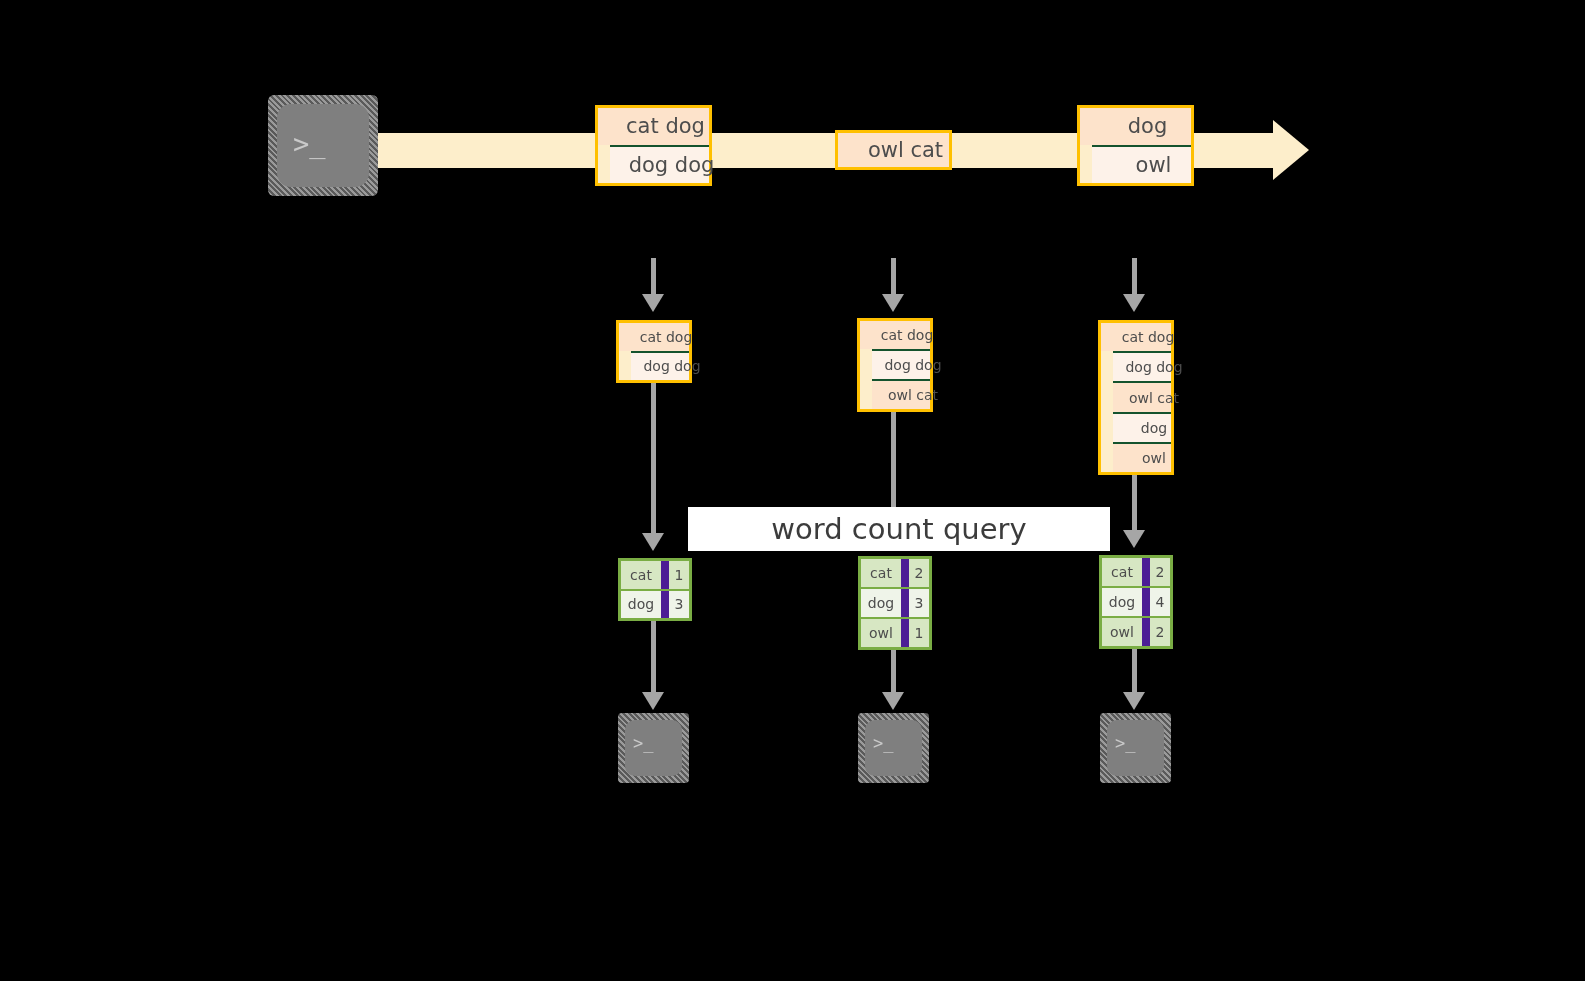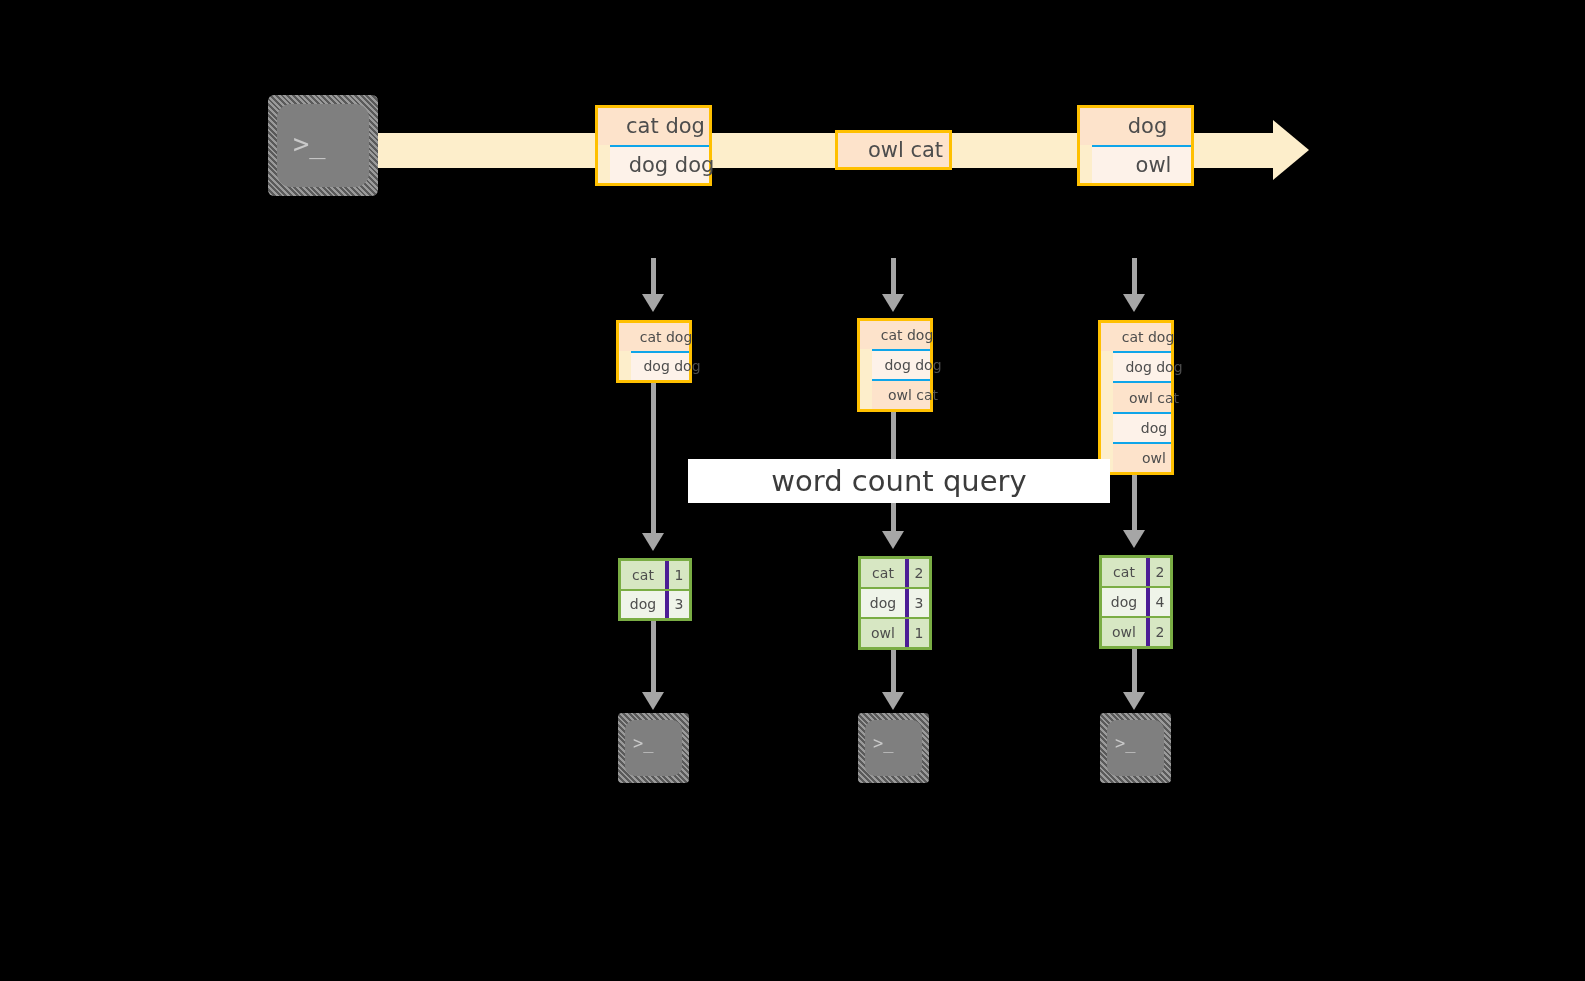--- a/index.html
+++ b/index.html
@@ -72,21 +72,21 @@
     display: flex;
     align-items: center;
     justify-content: center;
     color: #4d4d4d;
     white-space: nowrap;
     box-sizing: border-box;
     padding-left: 24px;
   }
   .rec .row.shade-a { background: #fde3cb; }
   .rec .row.shade-b { background: #fdf2e9; }
-  .rec .row + .row { border-top: 2px solid #0ea5e9; margin-left: 12px; }
+  .rec .row + .row { border-top: 2px solid #14532d; margin-left: 12px; }
 
   
   .tbl {
     position: absolute;
     box-sizing: border-box;
     border: 3px solid #7aad44;
     display: flex;
     flex-direction: column;
     background: #eaf2e0;
   }
@@ -97,21 +97,21 @@
   }
   .tbl .trow + .trow { border-top: 2px solid #7aad44; }
   .tbl .tc {
     display: flex;
     align-items: center;
     justify-content: center;
     color: #4d4d4d;
     box-sizing: border-box;
     white-space: nowrap;
   }
-  .tbl .tc.word { border-right: 4px solid #4c1d95; }
+  .tbl .tc.word { border-right: 8px solid #4c1d95; }
   .tbl .trow.shade-a .tc { background: #d7e7c3; }
   .tbl .trow.shade-b .tc { background: #eff4e9; }
 
   
   .vline {
     position: absolute;
     background: #a6a6a6;
     width: 4px;
   }
   .vhead {
@@ -124,20 +124,21 @@
 
   
   .caption {
     position: absolute;
     background: #ffffff;
     display: flex;
     align-items: center;
     justify-content: center;
     color: #3c3c3c;
     box-sizing: border-box;
+    margin-top: 48px;
   }
 </style>
 </head>
 <body>
 
 <div id="stage">
 
   <div class="flow-arrow" style="left:370px; top:133px; width:905px; height:35px;"></div>
   <div class="flow-head" style="left:1273px; top:120px;"></div>
 

